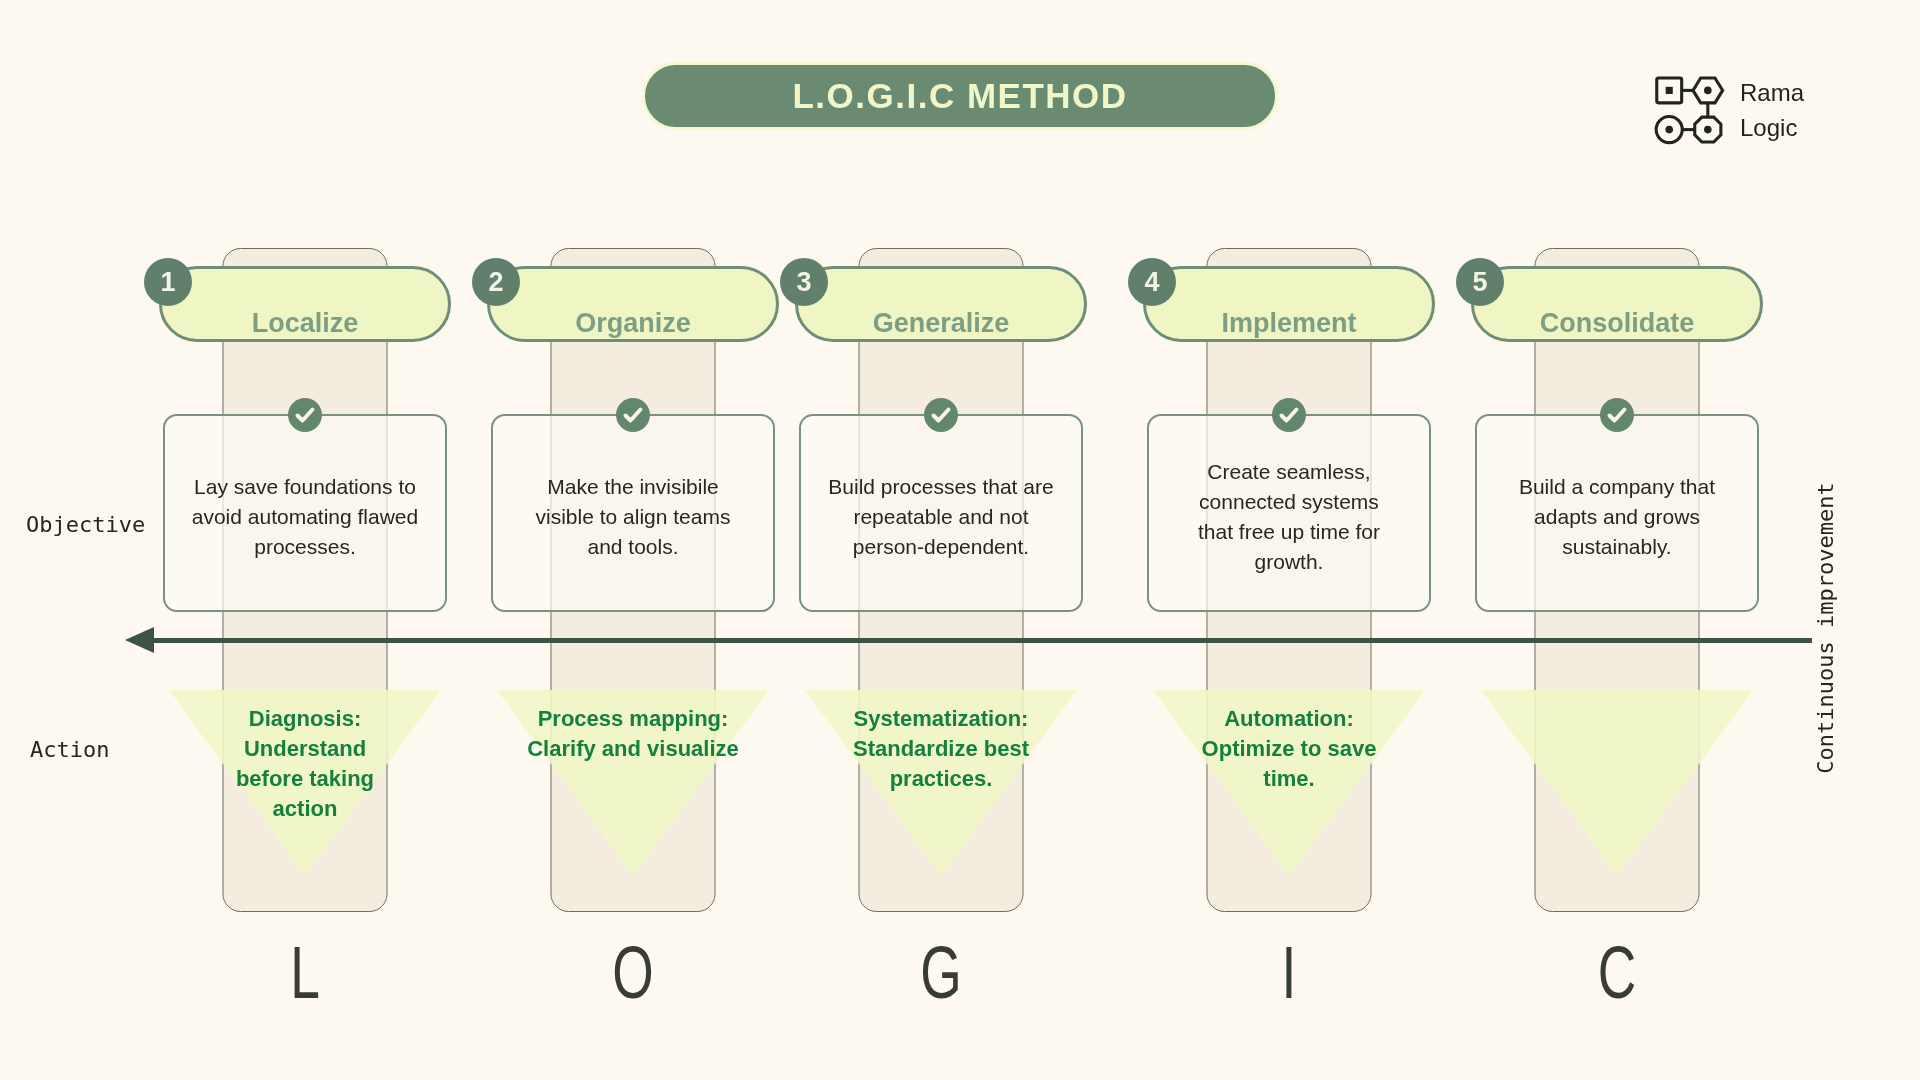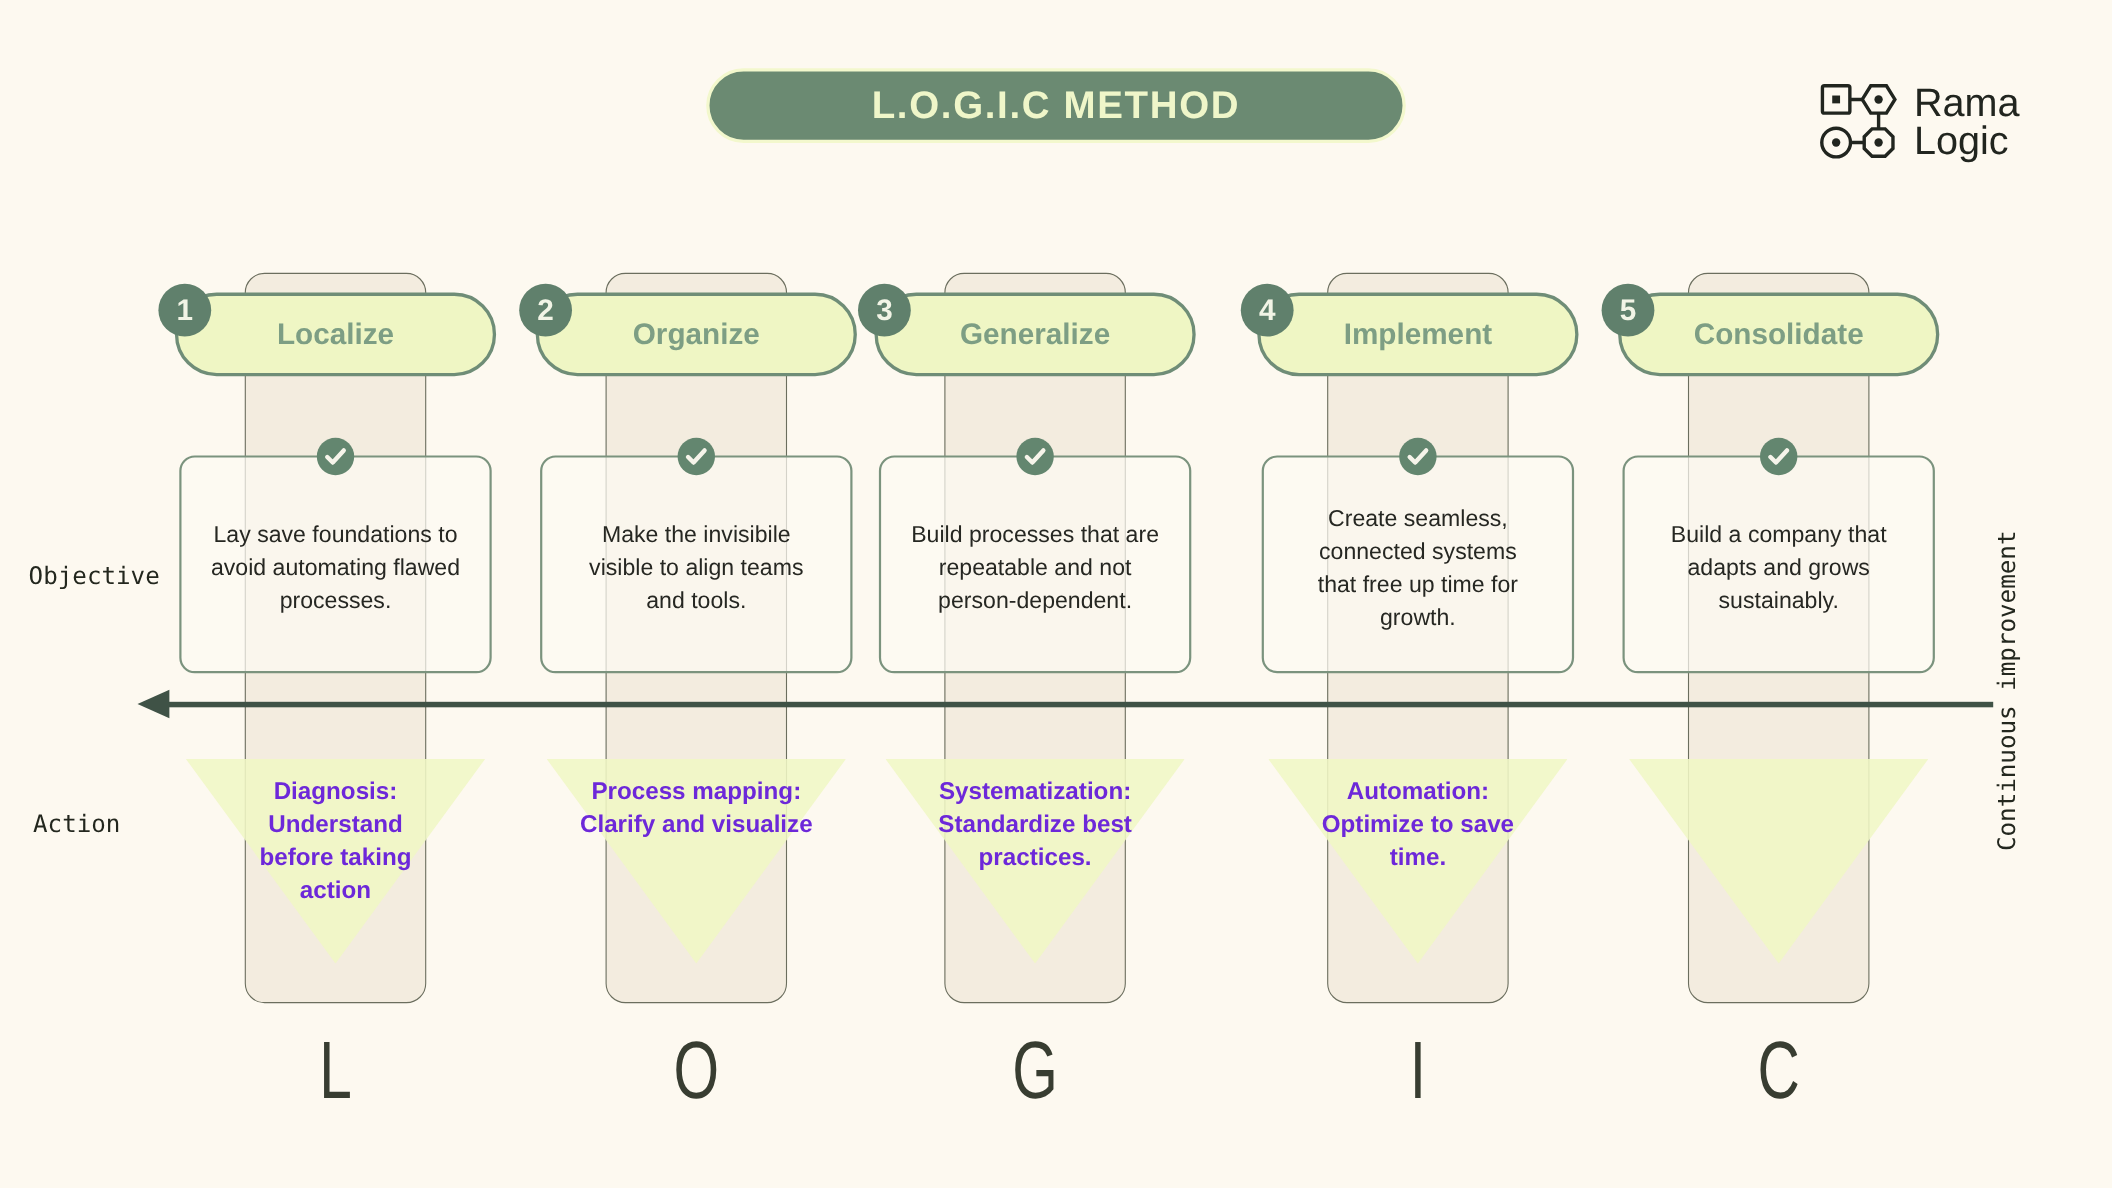--- a/index.html
+++ b/index.html
@@ -8,21 +8,21 @@
 
   
   .title-pill{position:absolute;left:642px;top:62px;width:636px;height:68px;background:#6b8a72;
               border:3px solid #f3f8cd;border-radius:48px;box-sizing:border-box;
               display:flex;align-items:center;justify-content:center;}
   .title-pill span{color:#eff6c9;font-size:35px;font-weight:bold;letter-spacing:1.5px;}
 
   
   .logo{position:absolute;left:1652px;top:72px;display:flex;gap:12px;align-items:center;}
   .logo svg{width:76px;height:76px;}
-  .logo-text{font-size:36px;color:#21251f;font-weight:500;line-height:35px;}
+  .logo-text{font-size:24px;color:#21251f;font-weight:500;line-height:35px;}
 
   
   .row-label{position:absolute;font-family:"DejaVu Sans Mono","Liberation Mono",monospace;
              font-size:22px;color:#23271e;}
   .objective-label{left:26px;top:492px;margin-top:20px;}
   .action-label{left:30px;top:737px;}
   .vertical-label{position:absolute;left:1578px;top:613px;width:500px;height:30px;
                   transform:rotate(-90deg);text-align:center;
                   font-family:"DejaVu Sans Mono","Liberation Mono",monospace;
                   font-size:22px;color:#23271e;}
@@ -35,40 +35,40 @@
 
   
   .column{position:absolute;top:0;width:330px;height:1080px;}
   .col-1{left:140px}.col-2{left:468px}.col-3{left:776px}.col-4{left:1124px}.col-5{left:1452px}
 
   .strip{position:absolute;left:50%;transform:translateX(-50%);top:248px;width:165px;height:664px;
          background:#f3ecdf;border:1px solid #6b6e5e;border-radius:18px;box-sizing:border-box;}
 
   .header-pill{position:absolute;left:50%;transform:translateX(-50%);top:266px;width:292px;height:76px;
                background:#eff6c4;border:3px solid #6f8d77;border-radius:40px;box-sizing:border-box;
-               display:flex;align-items:center;justify-content:center;}
+               display:flex;align-items:flex-end;justify-content:center;}
   .header-pill .name{color:#7d9e84;font-size:27px;font-weight:600;}
 
   .badge{position:absolute;left:4px;top:258px;width:48px;height:48px;border-radius:50%;
          background:#60806c;color:#f2f4e6;font-size:27px;font-weight:bold;
          display:flex;align-items:center;justify-content:center;}
 
   .objective-box{position:absolute;left:50%;transform:translateX(-50%);top:414px;width:284px;height:198px;
                  background:rgba(252,250,243,0.72);border:2px solid #7b937e;border-radius:14px;
                  box-sizing:border-box;display:flex;align-items:center;justify-content:center;}
   .objective-text{margin:0;padding:8px 12px 0;font-size:21px;line-height:30px;color:#262722;
                   text-align:center;white-space:pre-line;}
 
   .check{position:absolute;left:50%;transform:translateX(-50%);top:397px;width:36px;height:36px;}
 
   .triangle{position:absolute;left:50%;transform:translateX(-50%);top:690px;width:272px;height:186px;
             background:rgba(240,247,197,0.88);clip-path:polygon(0 0,100% 0,50% 100%);}
 
   .action-text{position:absolute;left:0;top:704px;width:100%;font-size:22px;font-weight:bold;
-               line-height:30px;color:#6d28d9;text-align:center;white-space:pre-line;}
+               line-height:30px;color:#15803d;text-align:center;white-space:pre-line;}
 
   .letter{position:absolute;left:0;top:936px;width:100%;text-align:center;font-size:74px;
           color:#383d31;transform:scaleX(0.72);line-height:1;font-weight:400;}
 </style>
 </head>
 <body>
 
 <div class="canvas">
 
   <div class="title-pill">

